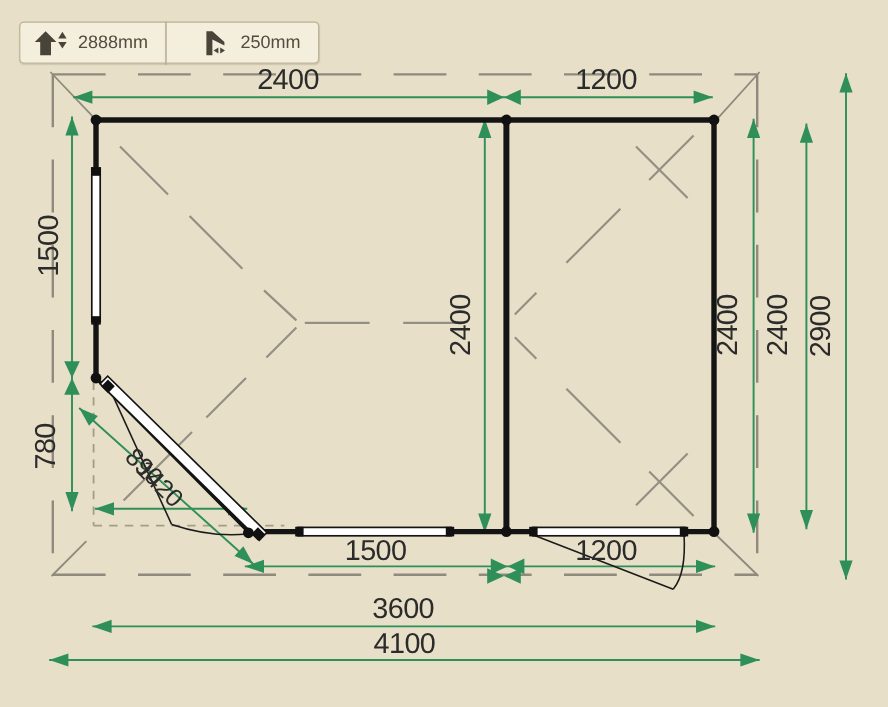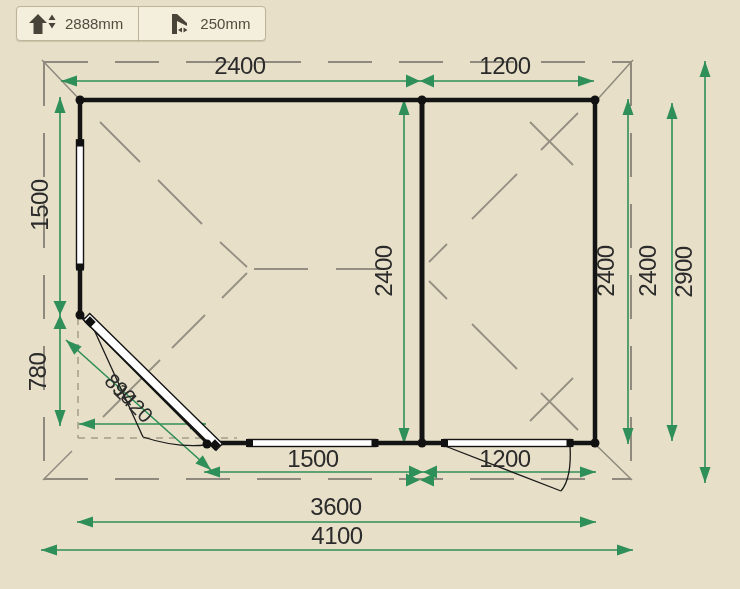--- a/index.html
+++ b/index.html
@@ -2,21 +2,21 @@
 <html><head>
 <meta charset="utf-8">
 <style>
   html,body{margin:0;padding:0;}
   body{
     width:740px;height:589px;position:relative;overflow:hidden;
     background:#e7dfc8;
     font-family:"Liberation Sans", sans-serif;
   }
   .toolbar{
-    position:absolute;left:16px;top:6px;display:flex;z-index:5;justify-content:center;
+    position:absolute;left:16px;top:18px;display:flex;z-index:5;justify-content:center;
   }
   .tb{
     display:flex;align-items:center;gap:9px;
     height:35px;padding:0 15px 0 11px;margin-left:-1px;
     background:#f4eedd;border:1px solid #bdb49a;
     font-family:"Liberation Sans", sans-serif;
     font-size:15px;color:#514c3f;cursor:pointer;
     box-shadow:0 1px 1px rgba(90,80,50,.18);
   }
   .tb:first-child{border-radius:4px 0 0 4px;margin-left:0;}

